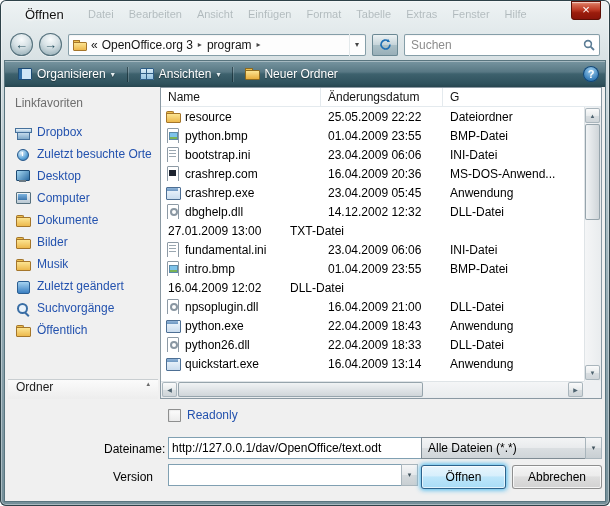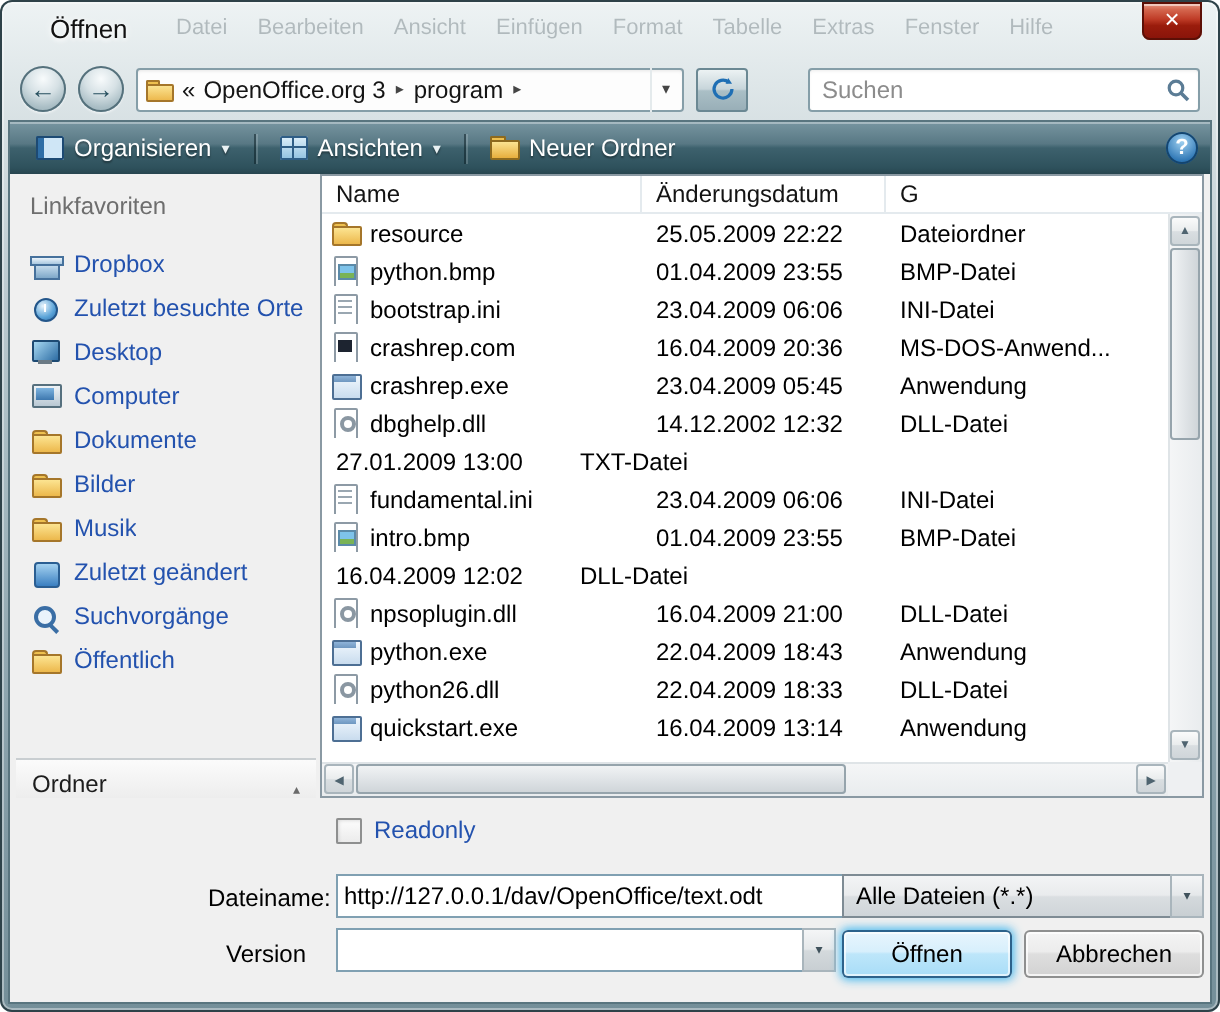--- a/index.html
+++ b/index.html
@@ -37,21 +37,21 @@
   .crumb-folder::after{content:"";position:absolute;left:0;top:3px;width:12px;height:7px;background:linear-gradient(#fbe391,#edb94e);border:1px solid #a5762a;border-radius:1px;}
   .crumb-sep{color:#454545;font-size:8px;padding:0 1px;}
   .crumb-item{white-space:nowrap;}
   .crumb-dd{margin-left:auto;color:#454545;font-size:8px;width:15px;height:100%;
     display:flex;align-items:center;justify-content:center;border-left:1px solid #e4eaec;flex:none;}
   .refresh-btn{width:26px;height:22px;flex:none;border-radius:2px;
     background:linear-gradient(180deg,#f0f5f6,#c7d5da 48%,#aabfc6 52%,#97adb6);
     box-shadow:inset 0 0 0 1px #6b8893;display:flex;align-items:center;justify-content:center;}
   .searchbox{width:196px;height:22px;flex:none;background:#fff;border-radius:2px;
     box-shadow:inset 0 0 0 1px #859ea8, inset 0 1px 2px rgba(0,0,0,.12);
-    display:flex;align-items:center;padding:0 5px;margin-left:24px;}
+    display:flex;align-items:center;padding:0 5px;}
   .searchbox input{flex:1;min-width:0;border:none;outline:none;background:transparent;
     font:12px "Liberation Sans",sans-serif;color:#333;}
   .searchbox input::placeholder{color:#8c8c8c;}
 
   
   .client{position:absolute;left:5px;top:61px;right:5px;bottom:5px;background:#f0f0f0;
     box-shadow:0 0 0 1px #59757f;}
 
   
   .toolbar{position:absolute;top:0;left:0;right:0;height:26px;display:flex;align-items:center;gap:2px;padding:0 6px;
@@ -74,21 +74,21 @@
     box-shadow:inset 0 0 0 1px #14456f;display:flex;align-items:center;justify-content:center;}
 
   
   .body{position:absolute;top:26px;left:0;right:0;height:312px;display:flex;padding:0 3px;background:#f0f0f0;}
   .sidebar{width:150px;flex:none;display:flex;flex-direction:column;}
   .sb-header{color:#6e6e6e;padding:9px 7px 5px;}
   .sb-items{flex:1;display:flex;flex-direction:column;padding-top:6px;}
   .sb-item{display:flex;align-items:center;gap:5px;height:22px;padding-left:7px;color:#2352ae;}
   .sb-label{white-space:nowrap;overflow:hidden;}
   .sb-footer{height:20px;border-top:1px solid #c9ced1;background:linear-gradient(#fbfbfb,#ededed);
-    display:flex;align-items:flex-end;justify-content:space-between;padding:0 8px;color:#1d1d1d;}
+    display:flex;align-items:flex-start;justify-content:space-between;padding:0 8px;color:#1d1d1d;}
   .sb-footer-glyph{font-size:7px;color:#6a6a6a;}
 
   .sicon{width:17px;height:15px;position:relative;flex:none;}
   .sicon-folder::before{content:"";position:absolute;left:1px;top:2px;width:6px;height:3px;background:#eec04f;border:1px solid #a5762a;border-bottom:none;border-radius:2px 2px 0 0;}
   .sicon-folder::after{content:"";position:absolute;left:1px;top:4px;width:13px;height:8px;background:linear-gradient(#fce491,#ecb84c);border:1px solid #a5762a;border-radius:1px;}
   .sicon-dropbox::after{content:"";position:absolute;left:0;top:3px;width:15px;height:3px;background:linear-gradient(#eaf3fa,#a9c8e0);border:1px solid #46719c;}
   .sicon-dropbox::before{content:"";position:absolute;left:2px;top:6px;width:11px;height:7px;background:linear-gradient(#cfe3f2,#7fa8c9);border:1px solid #46719c;}
   .sicon-recent::before{content:"";position:absolute;left:2px;top:2px;width:10px;height:10px;border-radius:50%;background:radial-gradient(circle at 35% 30%,#e8f4fc,#5aa3d8 60%,#2d6ba6);border:1px solid #23568a;}
   .sicon-recent::after{content:"";position:absolute;left:7px;top:5px;width:1px;height:4px;background:#fff;}
   .sicon-desktop::before{content:"";position:absolute;left:1px;top:1px;width:12px;height:9px;background:linear-gradient(135deg,#a6d8f2,#2e6da4);border:1px solid #1d4a73;border-radius:1px;}

